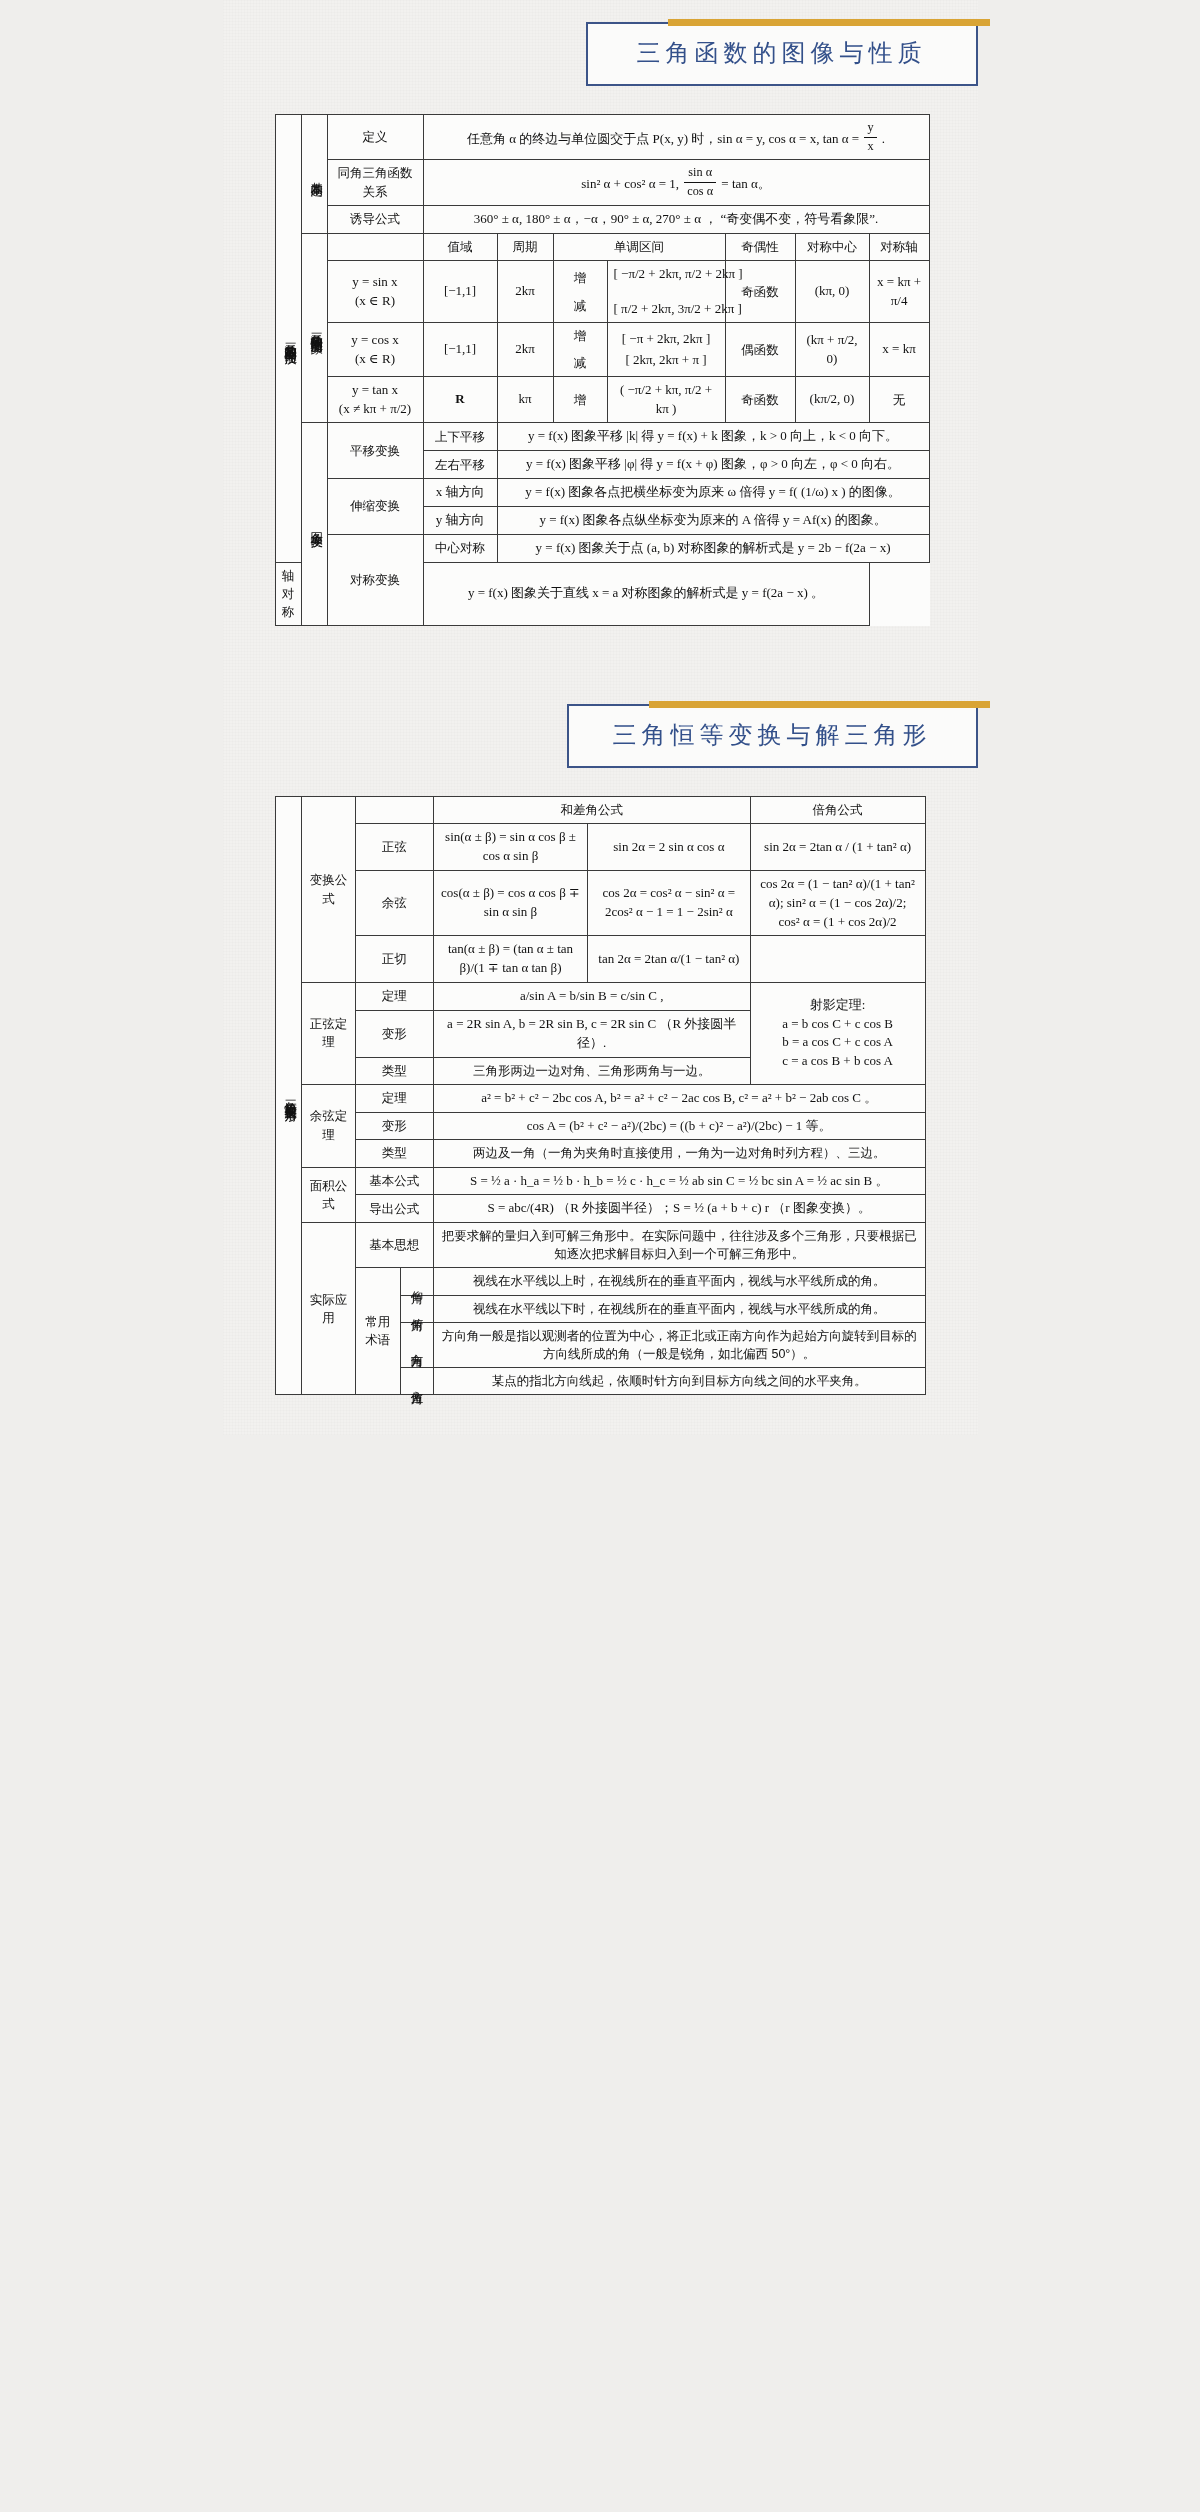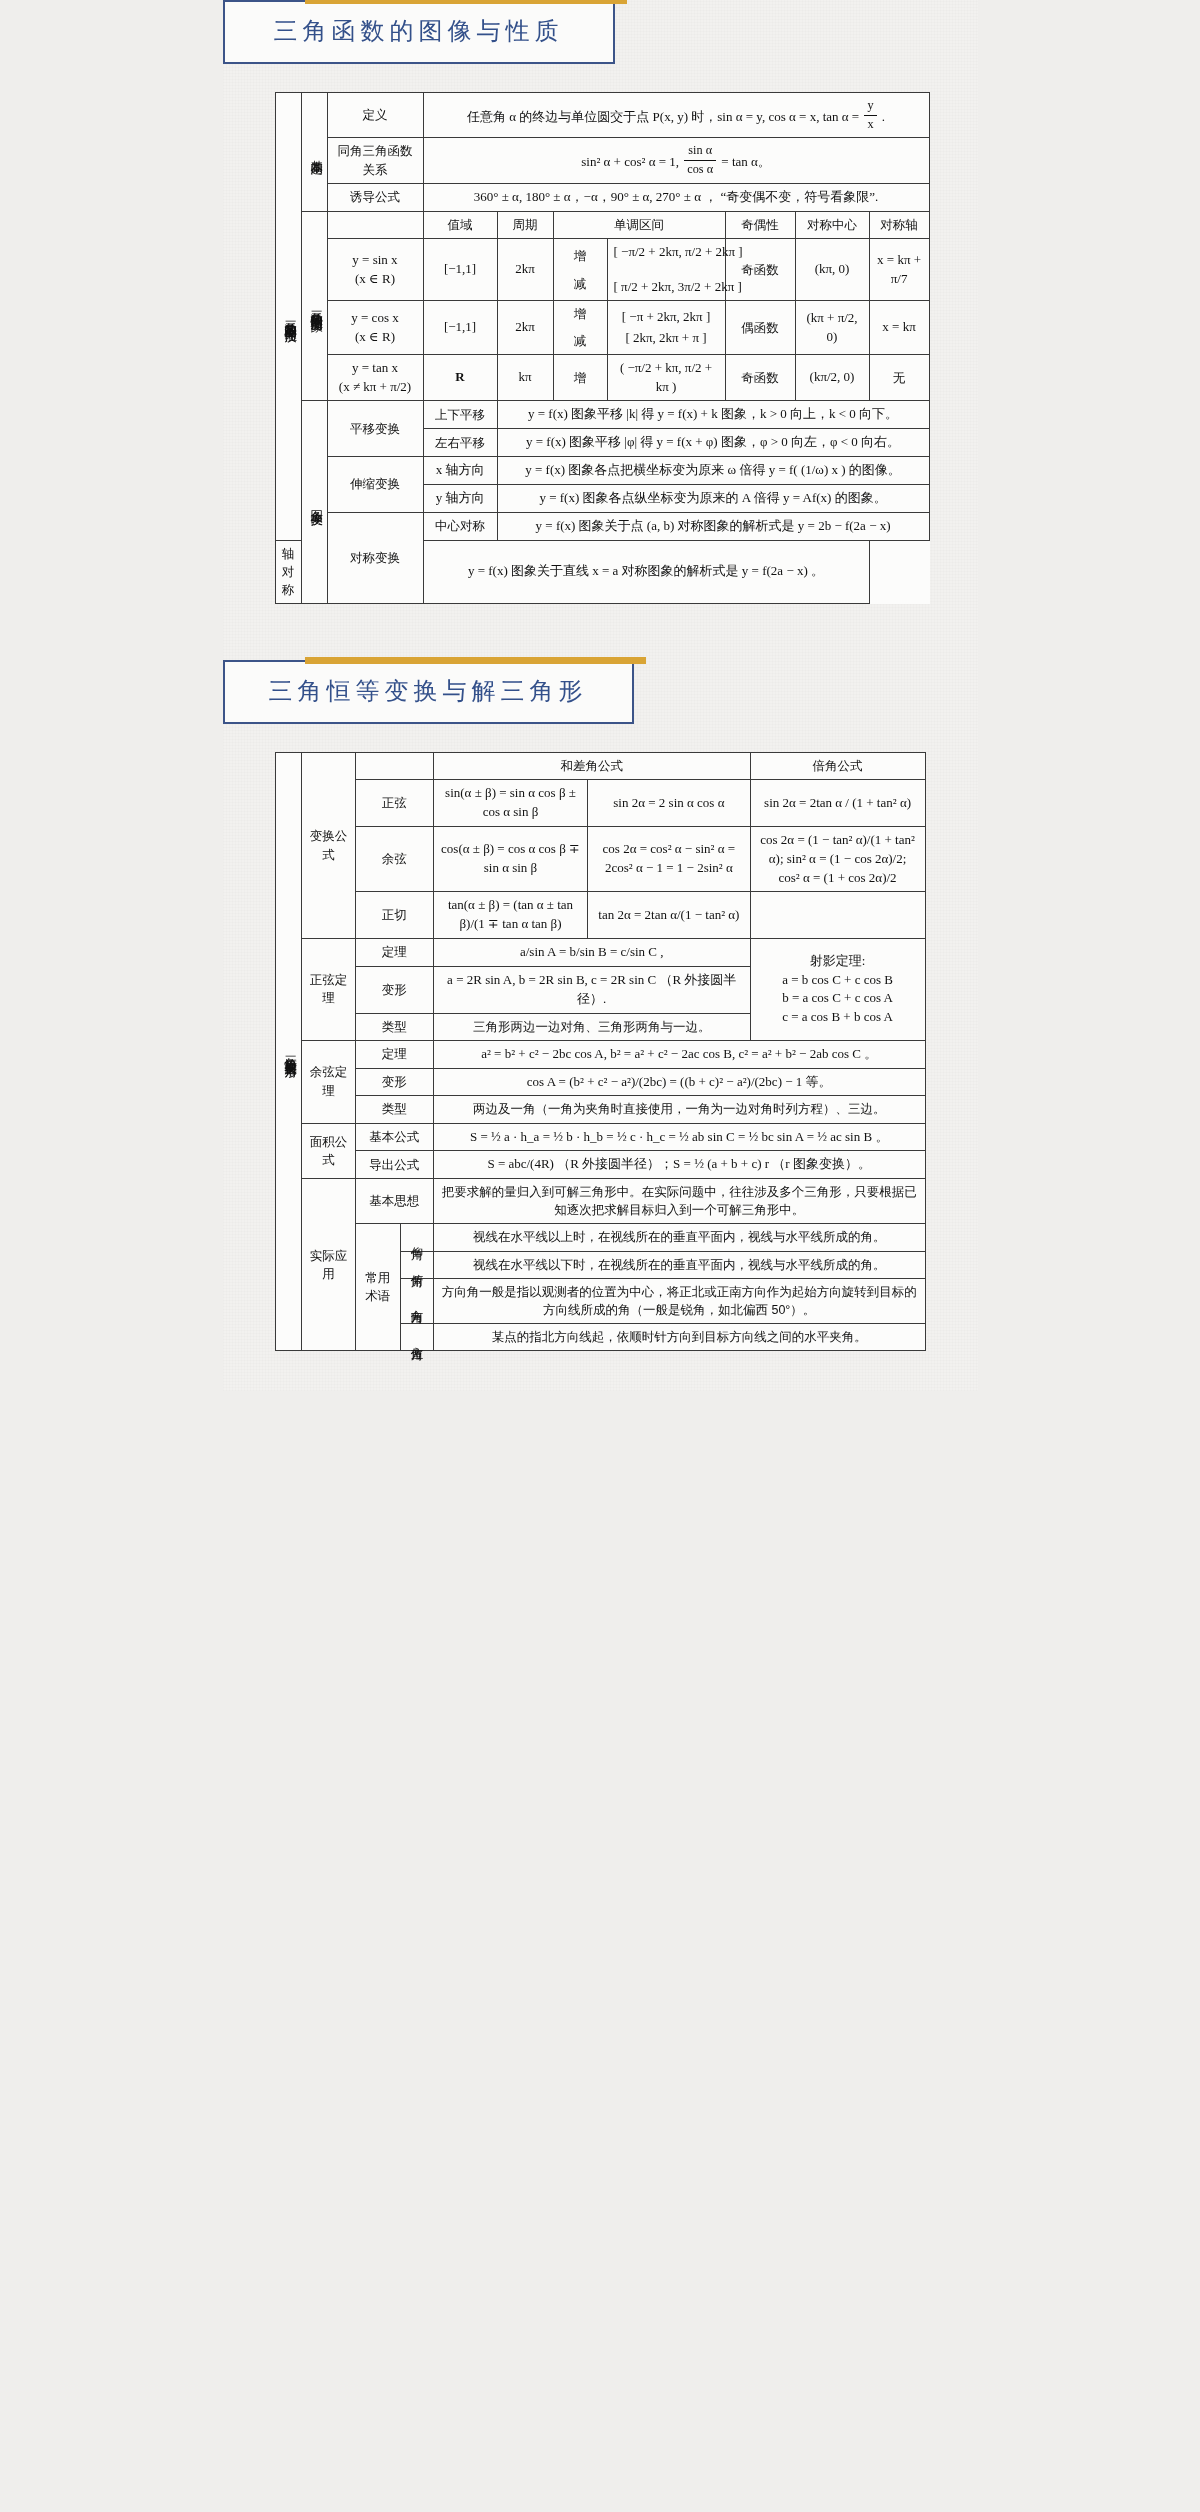--- a/index.html
+++ b/index.html
@@ -16,21 +16,22 @@
     position:relative;
     background:
       repeating-linear-gradient(0deg, rgba(0,0,0,0.012) 0 1px, rgba(255,255,255,0) 1px 3px),
       repeating-linear-gradient(90deg, rgba(0,0,0,0.012) 0 1px, rgba(255,255,255,0) 1px 3px),
       #f2f1ef;
     padding-bottom:40px;
   }
   
   .title-wrap{
     display:flex;
-    justify-content:flex-start;
+    justify-content:flex-end;
+    padding-top:22px;
     padding-bottom:28px;
   }
   .title-box{
     position:relative;
     border:2px solid #3c5488;
     background:#fbfbfa;
     padding:13px 44px 15px 44px;
     min-width:300px;
     text-align:center;
   }
@@ -188,21 +189,21 @@
       <td style="width:34px">
         <span class="stack">增</span>
         <span class="stack" style="margin-top:10px">减</span>
       </td>
       <td class="m">
         <span class="stack nw">[ −π/2 + 2kπ, π/2 + 2kπ ]</span>
         <span class="stack nw" style="margin-top:16px">[ π/2 + 2kπ, 3π/2 + 2kπ ]</span>
       </td>
       <td>奇函数</td>
       <td class="m">(kπ, 0)</td>
-      <td class="m">x = kπ + π/7</td>
+      <td class="m">x = kπ + π/4</td>
     </tr>
 
     <tr>
       <td class="m">
         <span class="stack">y = cos x</span>
         <span class="stack">(x ∈ R)</span>
       </td>
       <td class="m">[−1,1]</td>
       <td class="m">2kπ</td>
       <td>

